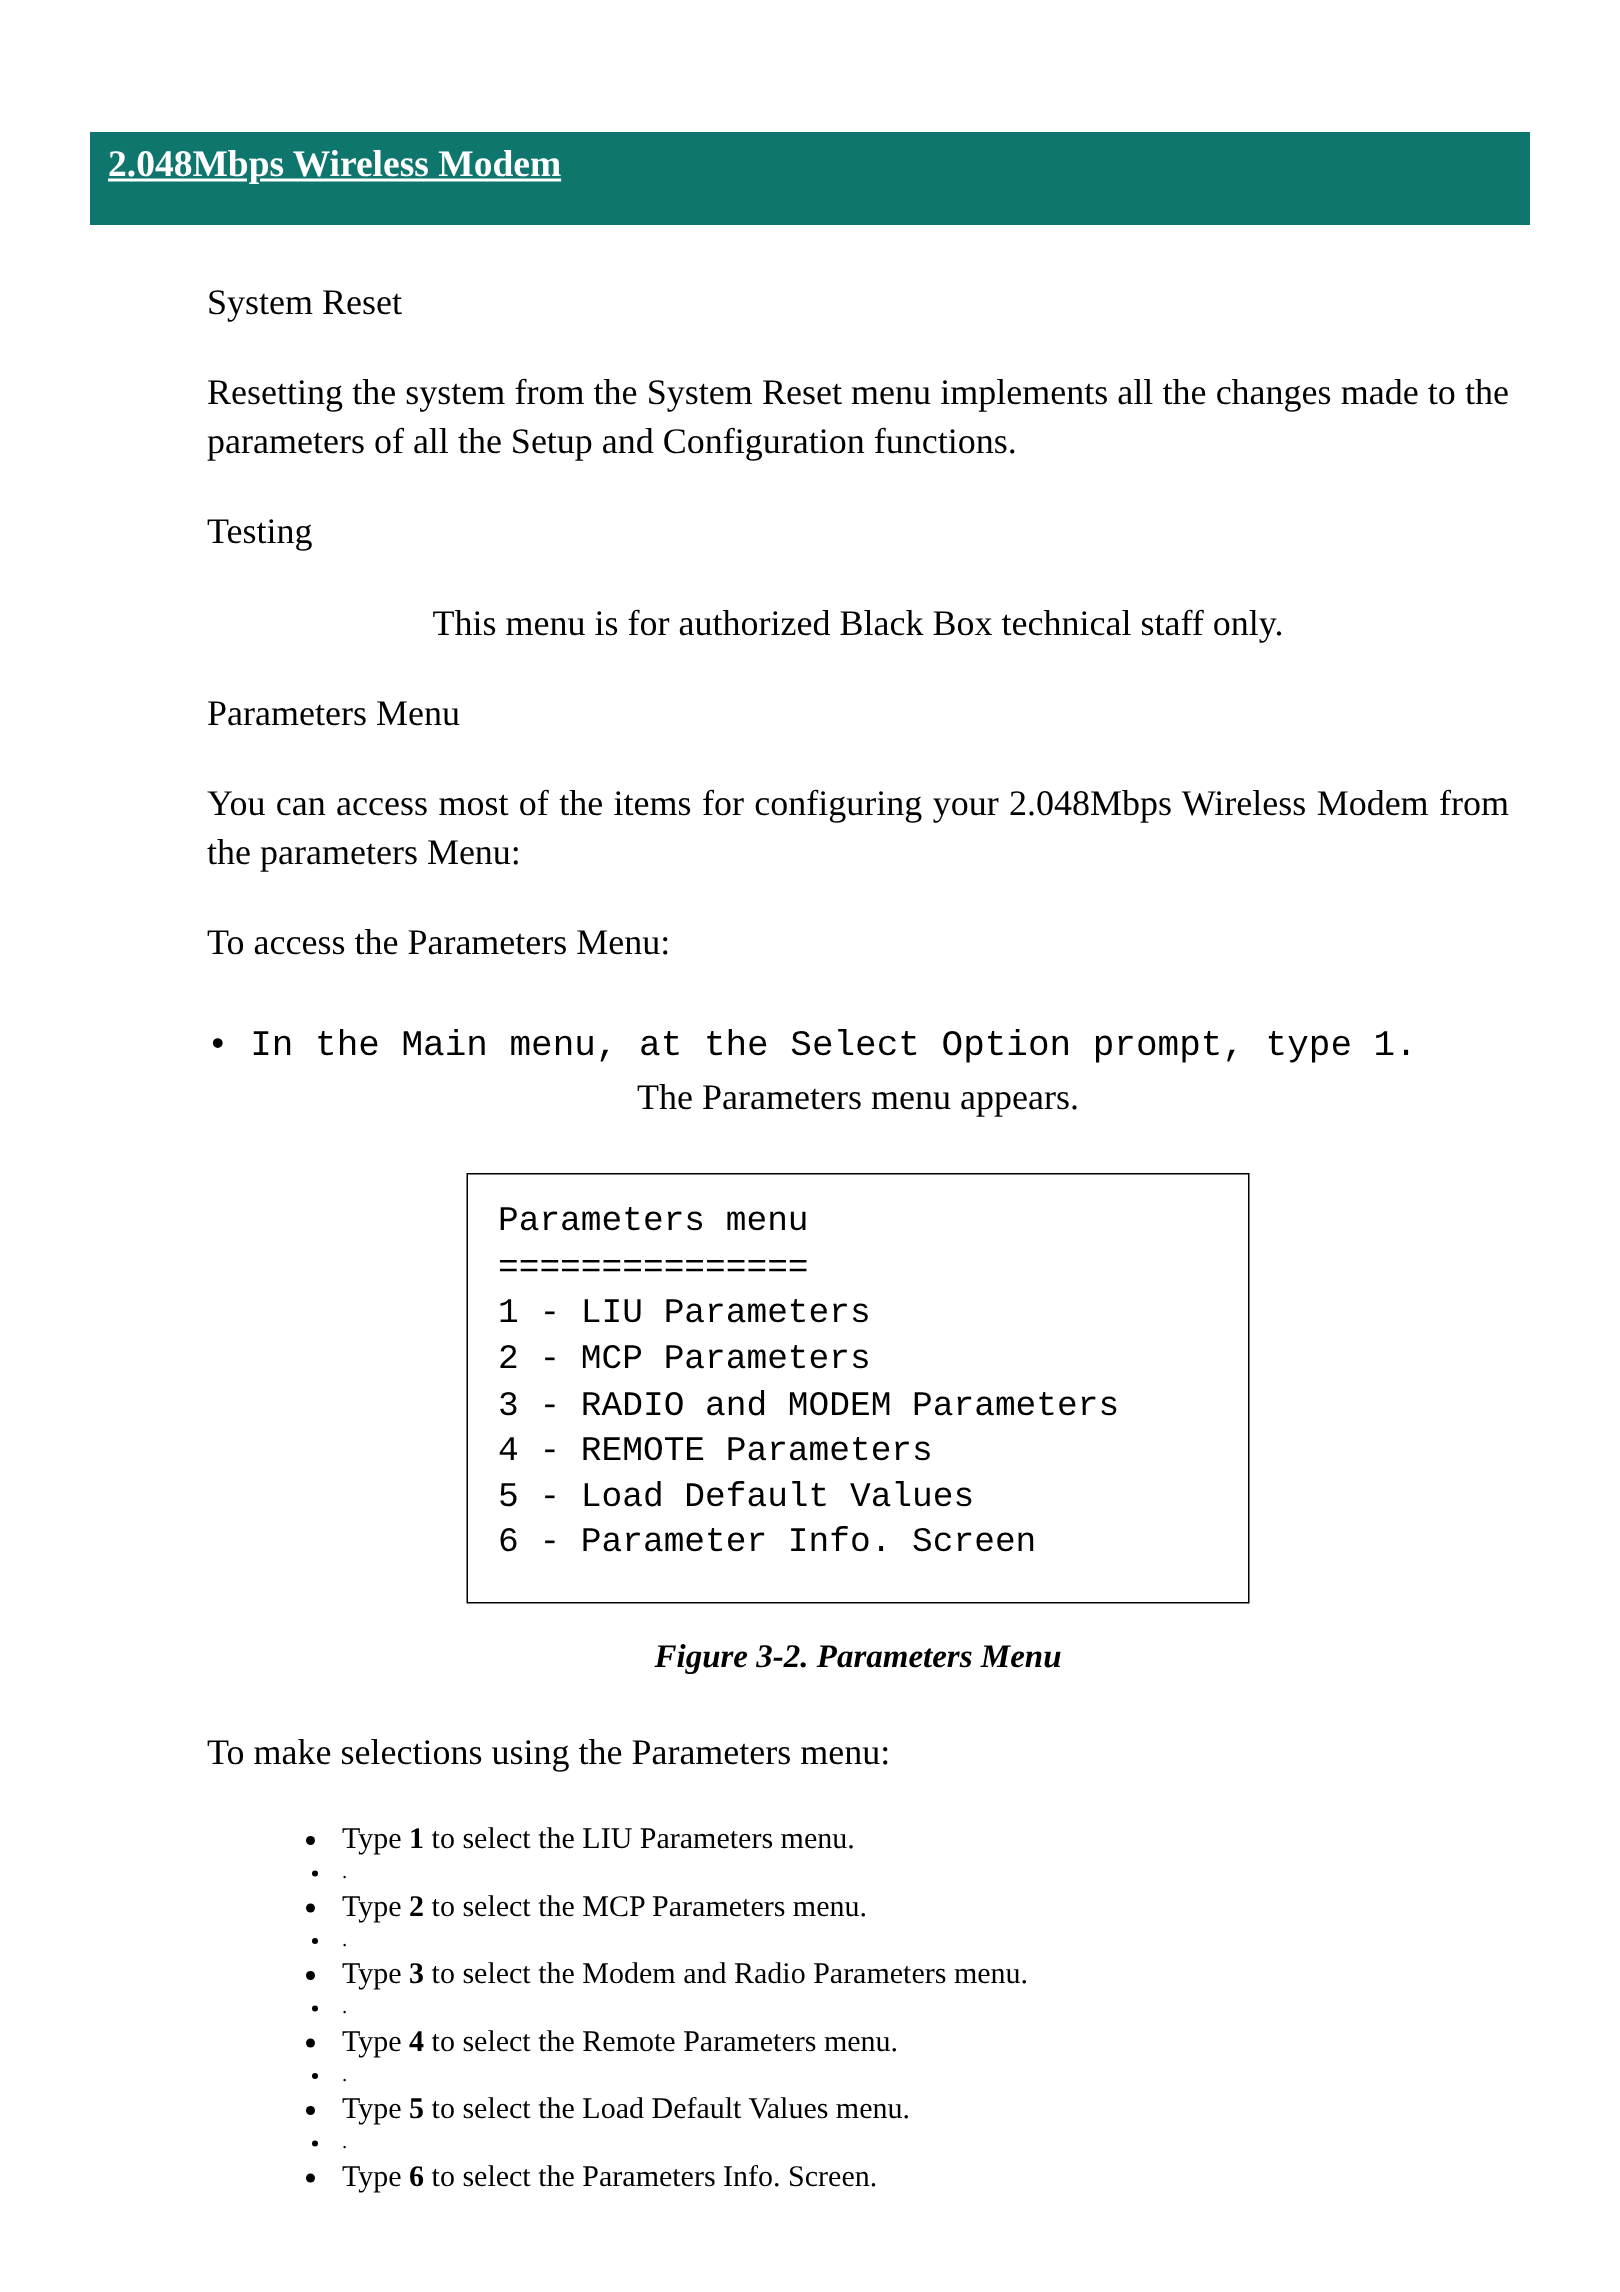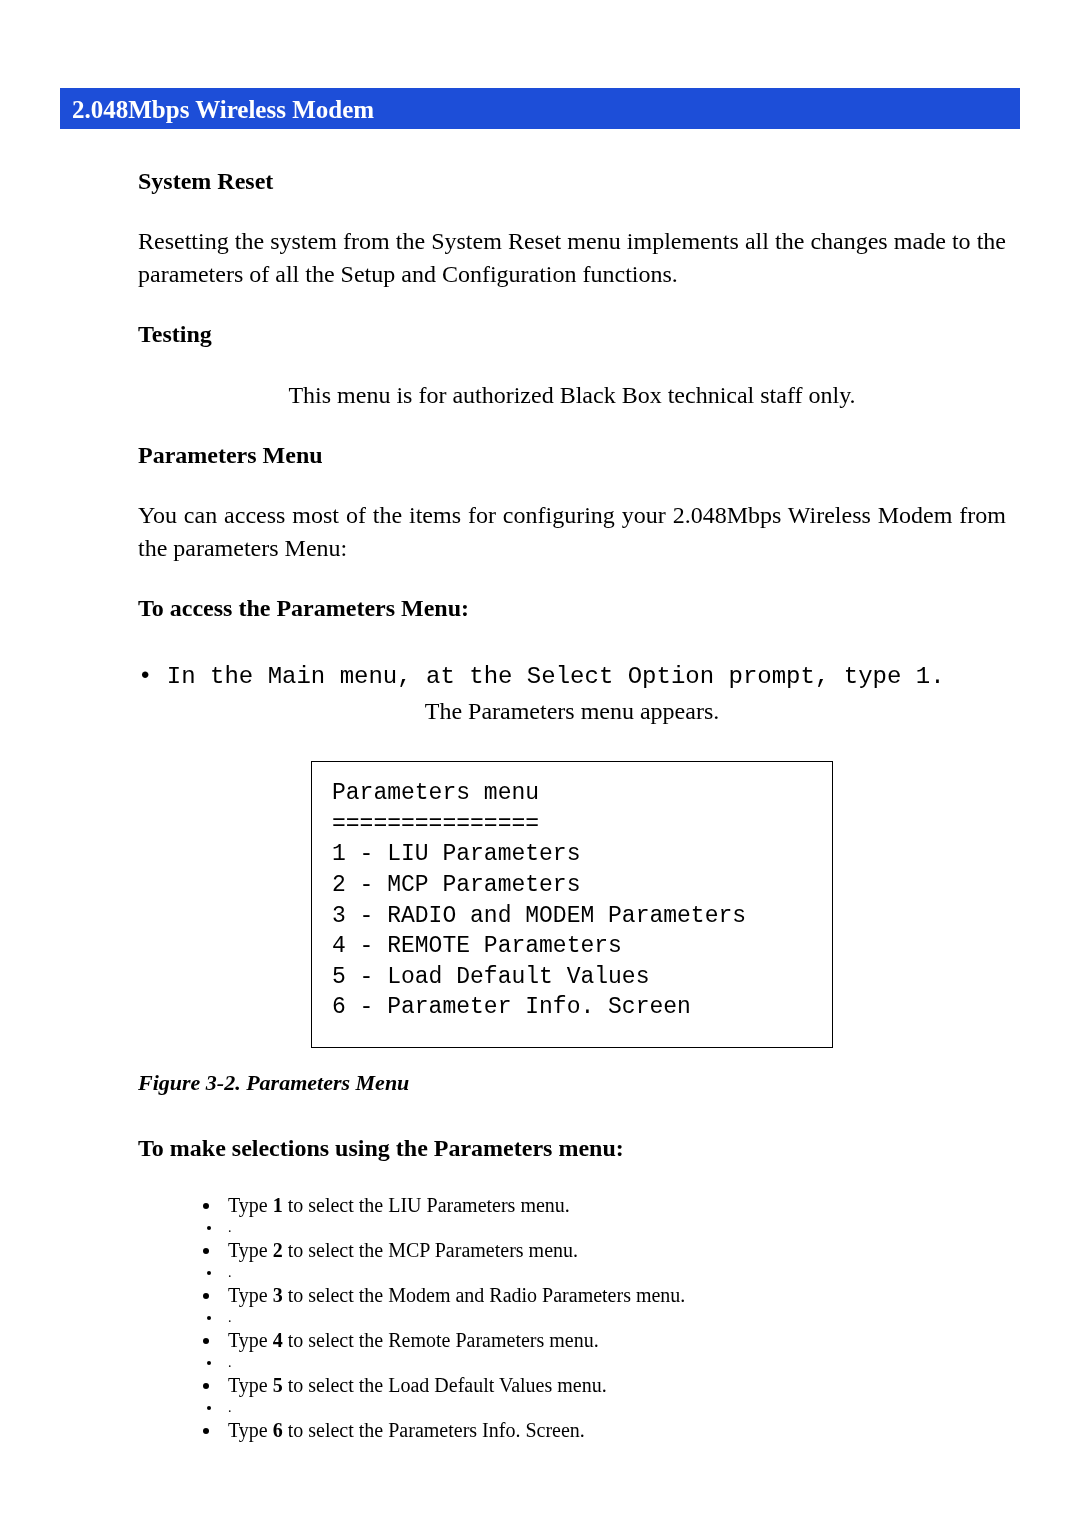--- a/index.html
+++ b/index.html
@@ -11,35 +11,36 @@
     width: 1080px;
   }
   .page {
     width: 1080px;
     min-height: 1528px;
     box-sizing: border-box;
     padding: 88px 60px 30px 60px;
     position: relative;
   }
   .header-bar {
-    background: #1d4ed8;
+    background: #0f766e;
     color: #fff;
     font-weight: bold;
     font-size: 25px;
-    padding: 8px 12px 5px 12px;
+    padding: 8px 12px 26px 12px;
     margin-bottom: 36px;
+    text-decoration: underline;
   }
   .content {
     margin-left: 78px;
     margin-right: 14px;
     font-size: 24px;
     line-height: 1.35;
   }
   .section-heading {
-    font-weight: bold;
+    font-weight: normal;
     margin: 0 0 28px 0;
   }
   .para-justify {
     text-align: justify;
     margin: 0 0 28px 0;
   }
   .para {
     margin: 0 0 28px 0;
     text-align: center;
   }
@@ -51,20 +52,21 @@
     border: 1px solid #000;
     font-family: "Courier New", Courier, monospace;
     font-size: 23px;
     line-height: 1.33;
     white-space: pre;
     padding: 16px 20px 24px 20px;
     width: 480px;
     margin: 34px auto 20px auto;
   }
   .figure-caption {
+    text-align: center;
     font-style: italic;
     font-weight: bold;
     font-size: 22px;
     margin: 0 0 34px 0;
   }
   ul.selection-list {
     list-style: disc;
     margin: 8px 0 30px 0;
     padding-left: 84px;
   }

